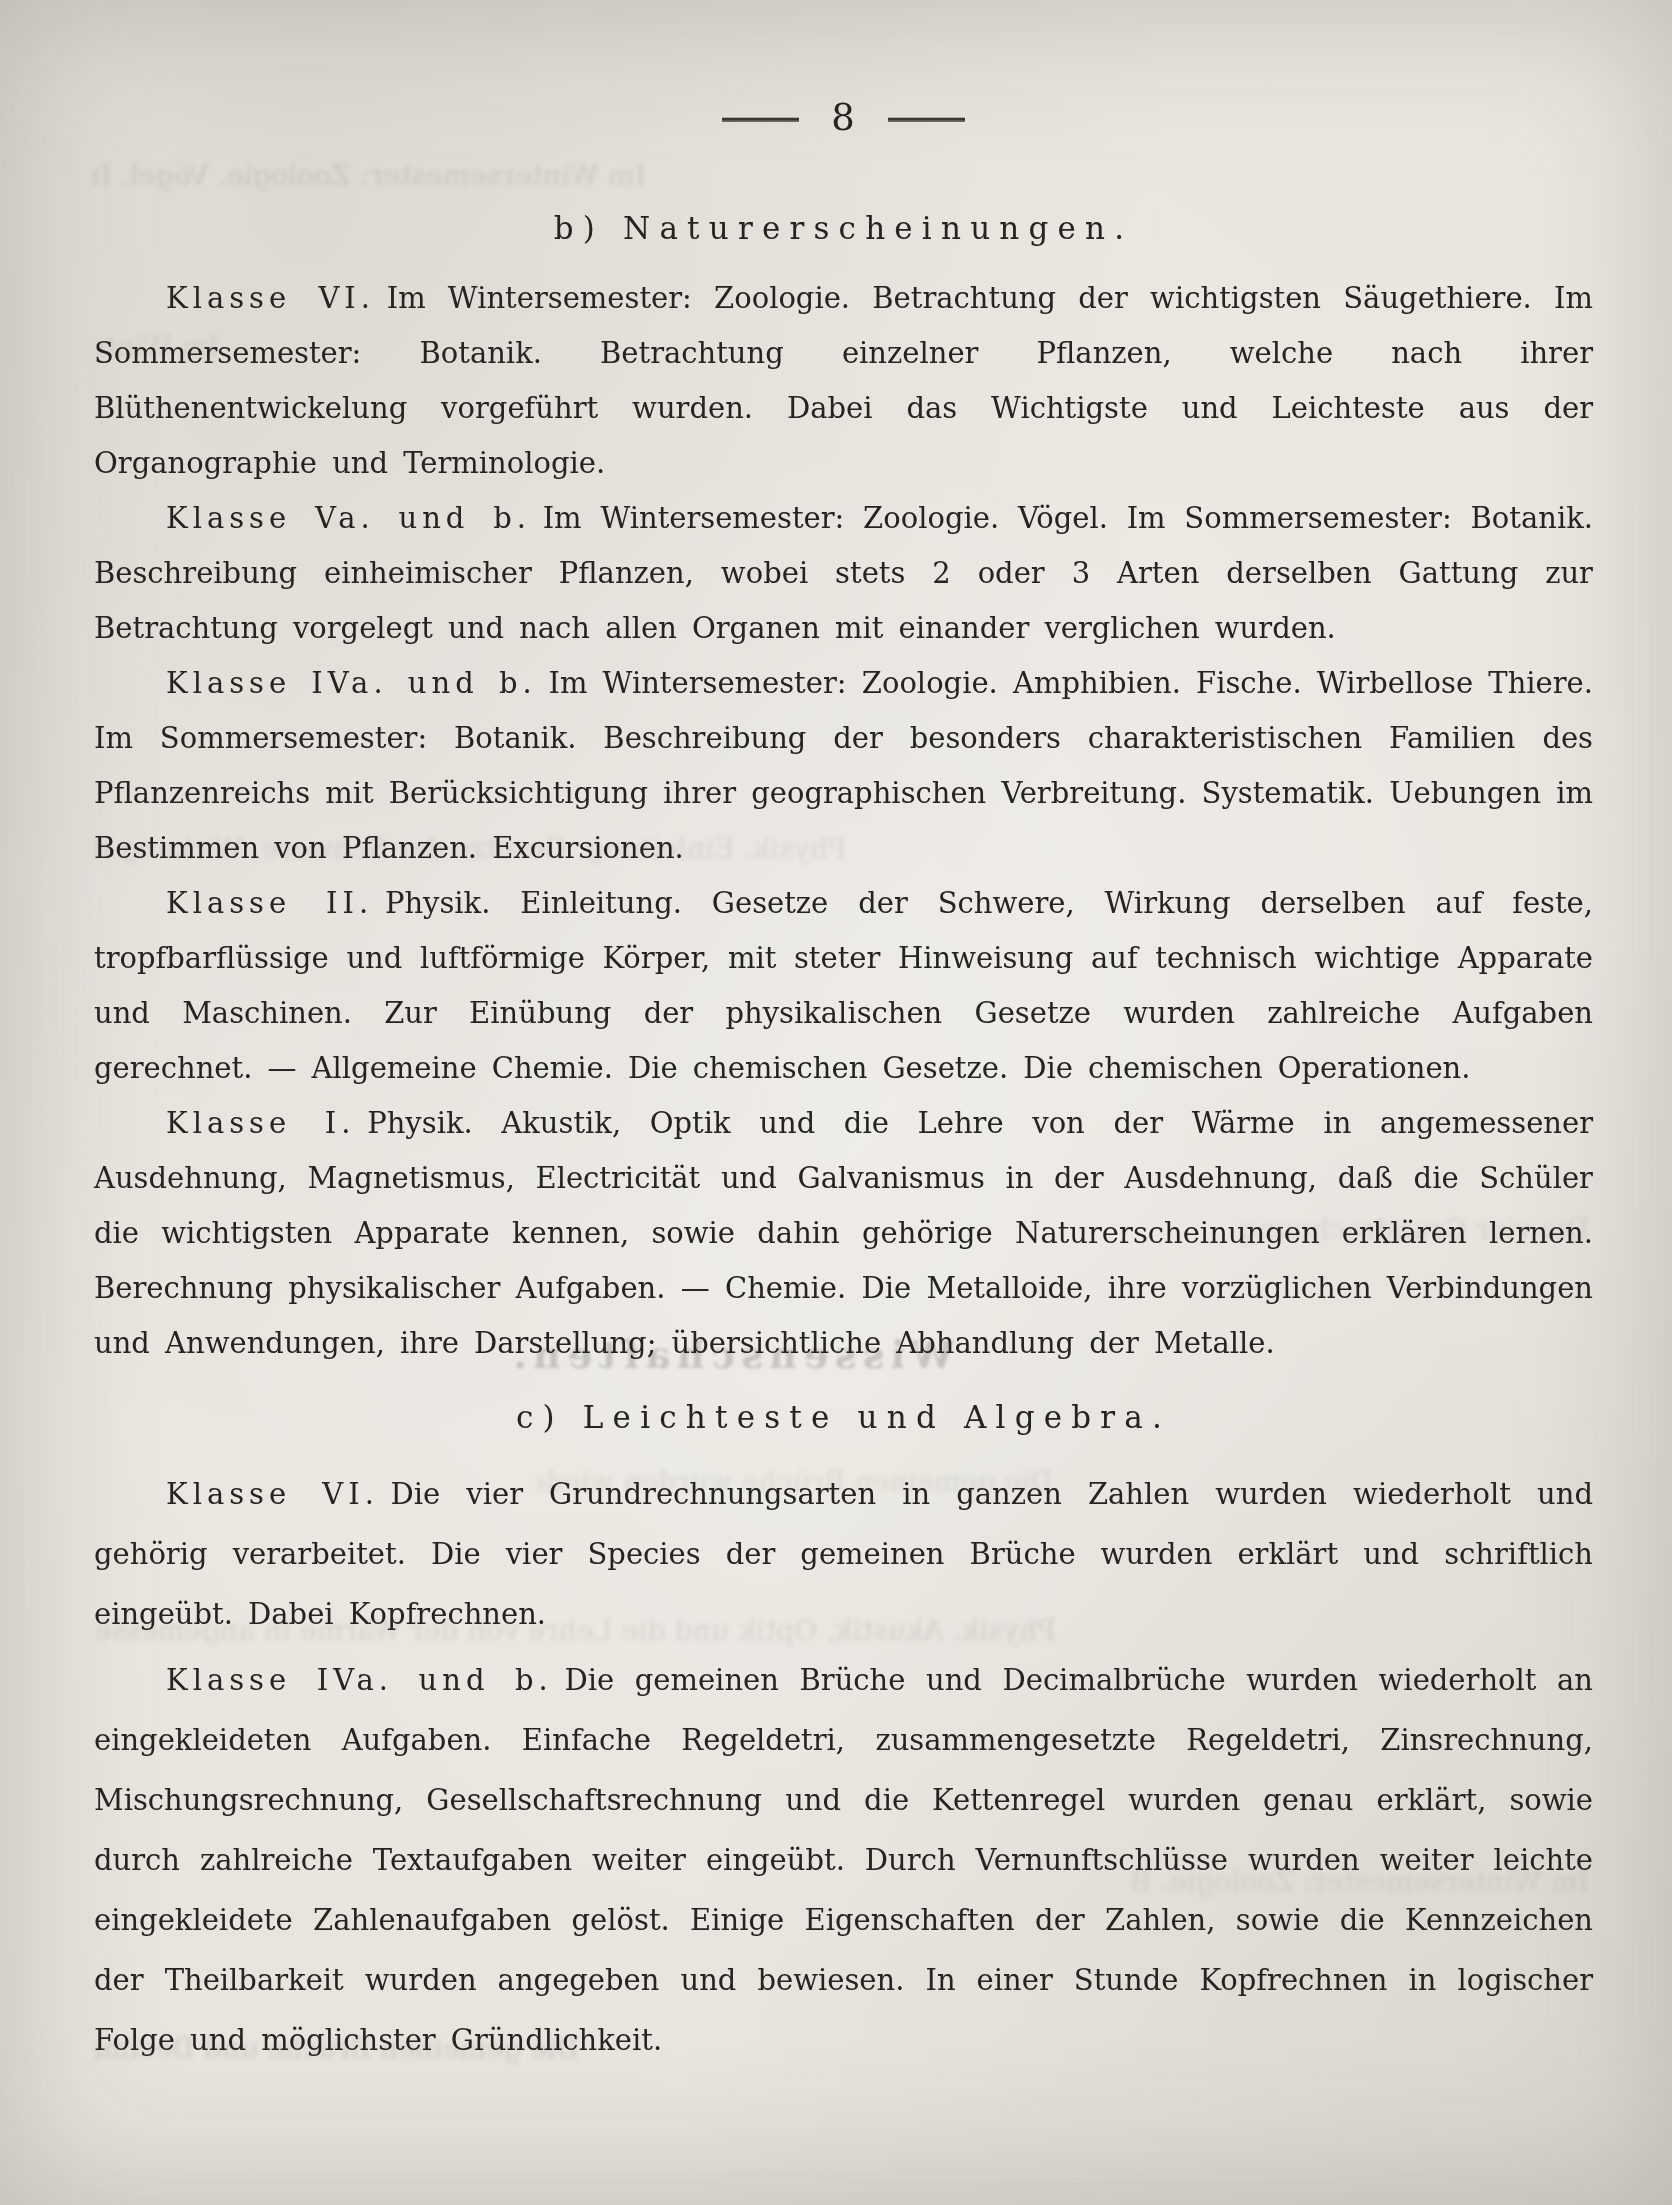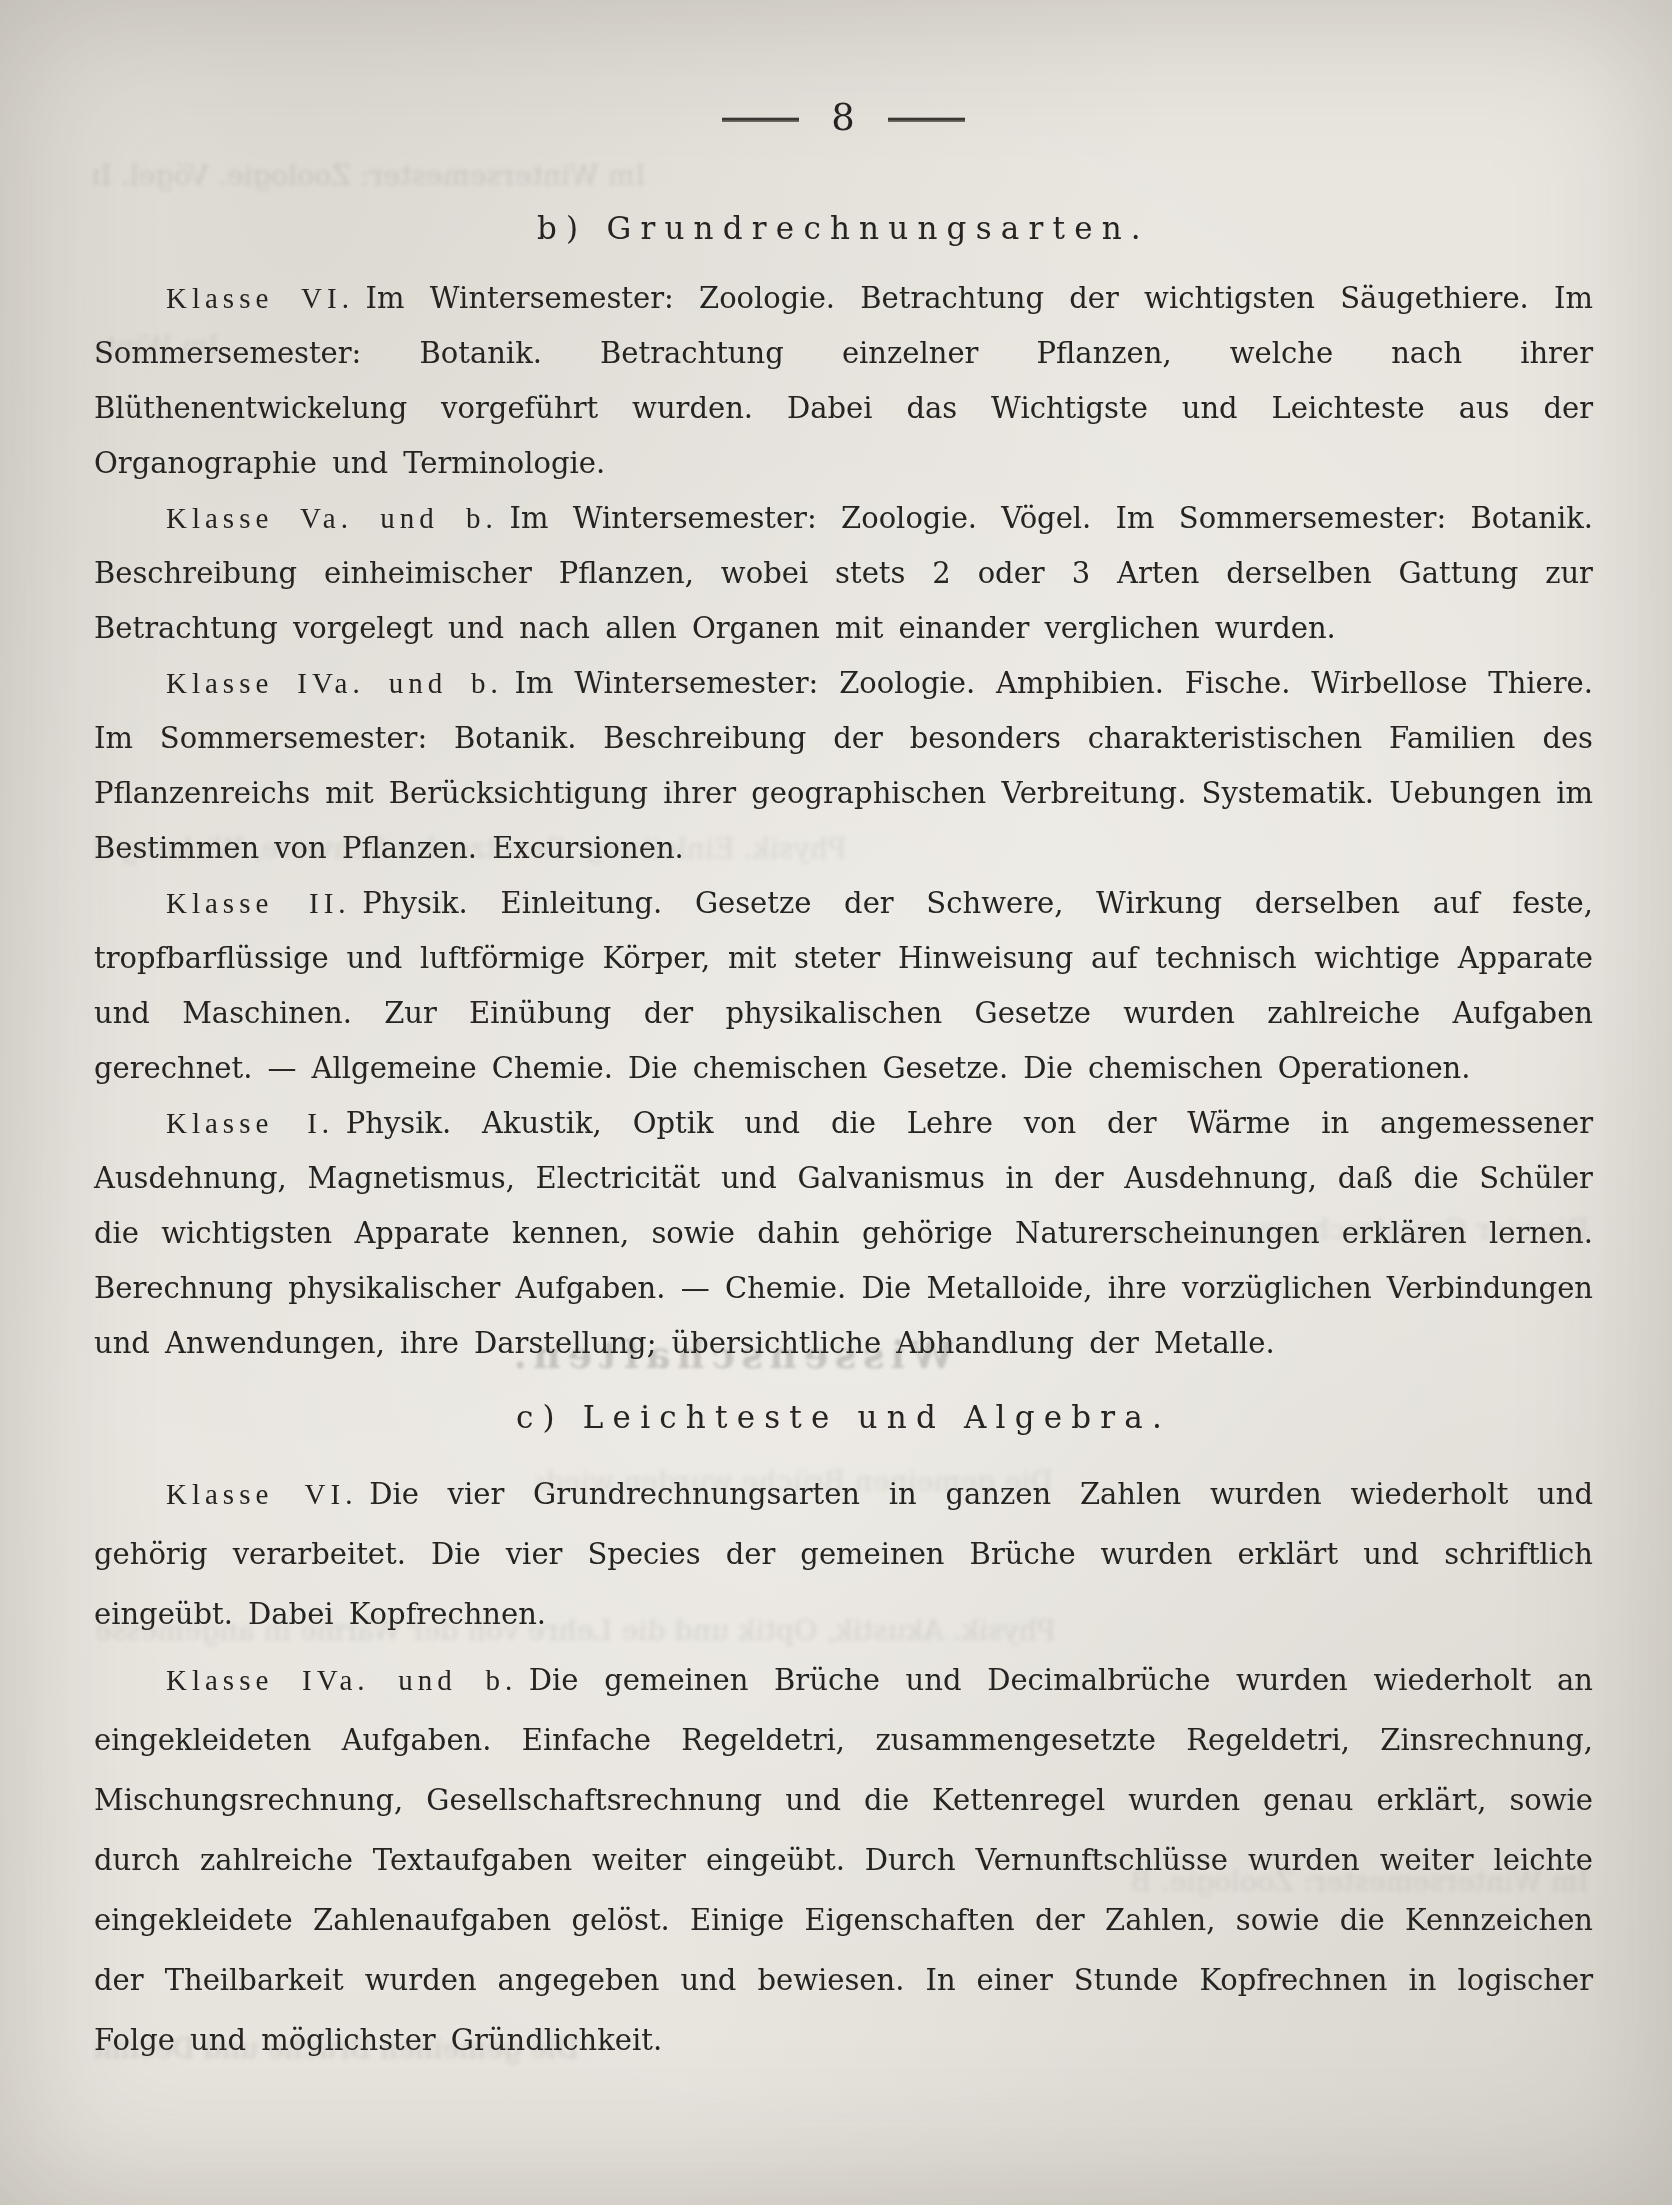--- a/index.html
+++ b/index.html
@@ -56,21 +56,20 @@
     text-align:justify;
     text-indent:72px;
     font-size:29px;
     line-height:55px;
     word-spacing:5.9px;
   }
   .sect-c .para{line-height:60px; margin-bottom:6.7px;}
   .para .lead{
     letter-spacing:5px;
     padding-right:11.7px;
-    font-family:Liberation Serif, serif;
   }
   
   .ghost{
     position:absolute;
     transform:scaleX(-1);
     filter:blur(2.1px);
     opacity:.13;
     color:#41403d;
     font-size:28.4px;
     line-height:33px;
@@ -106,21 +105,21 @@
 
   <div class="content">
 
     <div class="pagehead">
       <span class="rule"></span>
       <span class="num">8</span>
       <span class="rule"></span>
     </div>
 
     <div class="sect sect-b">
-      <h2 class="sect-heading">b) Grundrechnungsarten.</h2>
+      <h2 class="sect-heading">b) Naturerscheinungen.</h2>
 
       <p class="para"><span class="lead">Klasse VI.</span><span>Im Wintersemester: Zoologie. Betrachtung der wichtigsten Säugethiere. Im Sommersemester: Botanik. Betrachtung einzelner Pflanzen, welche nach ihrer Blüthenentwickelung vorgeführt wurden. Dabei das Wichtigste und Leichteste aus der Organographie und Terminologie.</span></p>
 
       <p class="para"><span class="lead">Klasse Va. und b.</span><span>Im Wintersemester: Zoologie. Vögel. Im Sommersemester: Botanik. Beschreibung einheimischer Pflanzen, wobei stets 2 oder 3 Arten derselben Gattung zur Betrachtung vorgelegt und nach allen Organen mit einander verglichen wurden.</span></p>
 
       <p class="para"><span class="lead">Klasse IVa. und b.</span><span>Im Wintersemester: Zoologie. Amphibien. Fische. Wirbellose Thiere. Im Sommersemester: Botanik. Beschreibung der besonders charakteristischen Familien des Pflanzenreichs mit Berücksichtigung ihrer geographischen Verbreitung. Systematik. Uebungen im Bestimmen von Pflanzen. Excursionen.</span></p>
 
 
       <p class="para"><span class="lead">Klasse II.</span><span>Physik. Einleitung. Gesetze der Schwere, Wirkung derselben auf feste, tropfbarflüssige und luftförmige Körper, mit steter Hinweisung auf technisch wichtige Apparate und Maschinen. Zur Einübung der physikalischen Gesetze wurden zahlreiche Aufgaben gerechnet. — Allgemeine Chemie. Die chemischen Gesetze. Die chemischen Operationen.</span></p>
 

